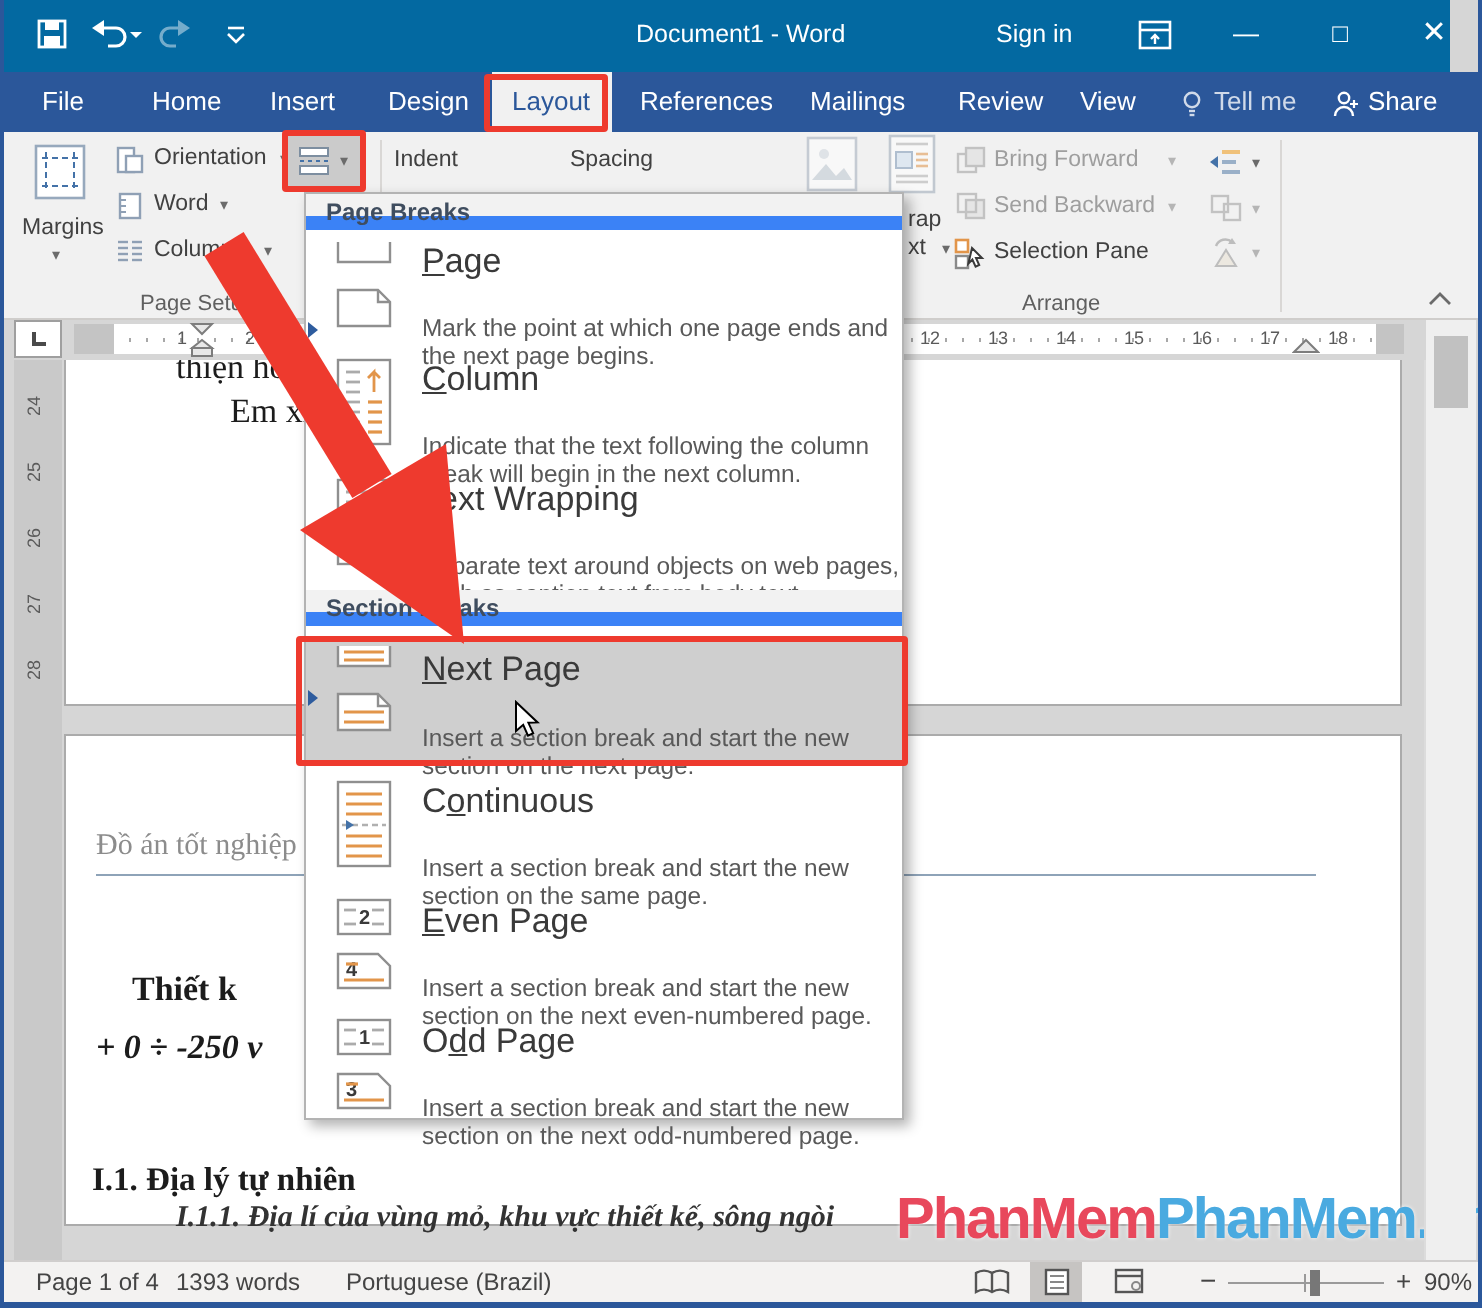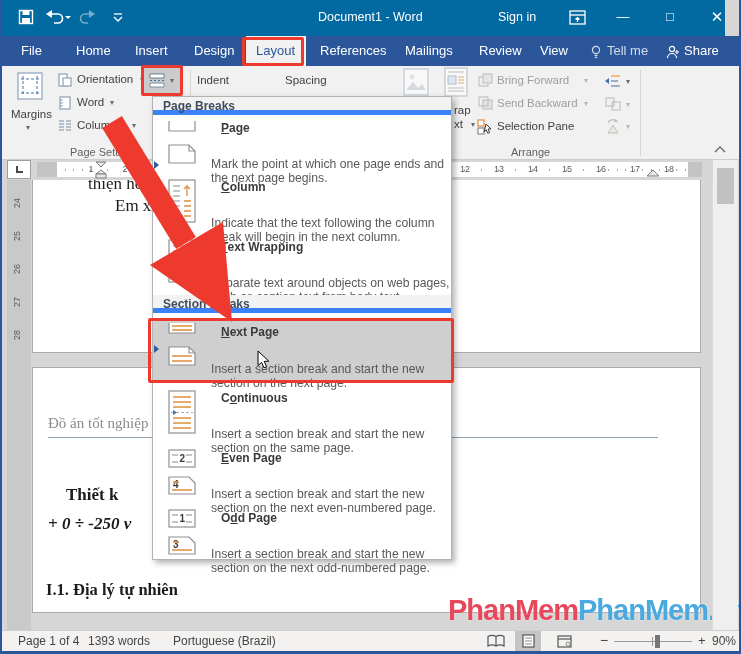--- a/index.html
+++ b/index.html
@@ -37,25 +37,25 @@
   .rnum { position:absolute; top:4px; font-size:9px; color:#5a5a5a; transform:translateX(-50%); }
   .vnum { position:absolute; left:5px; font-size:9px; color:#5a5a5a; transform:rotate(-90deg); }
   
   #canvas { left:0; top:180px; width:741px; height:450px; background:#d6d6d6; z-index:1; }
   #vruler { position:absolute; left:7px; top:0; width:24px; height:450px; background:#c9c9c9; }
   .page { position:absolute; left:33px; width:667px; background:#fff; box-shadow:0 0 0 1px #ababab; }
   .serif { font-family:"Liberation Serif", serif; color:#1c1c1c; }
   
   #menu { left:152px; top:96px; width:300px; height:464px; background:#fff; border:1px solid #b3b3b3;
           box-shadow:3px 3px 6px rgba(0,0,0,.3); z-index:20; }
-  .mhead { position:absolute; left:0; width:100%; height:18px; background:#f2f2f2; border-bottom:5px solid #3b82f6;
+  .mhead { position:absolute; left:0; width:100%; height:18px; background:#f2f2f2; border-bottom:7px solid #3b82f6;
            font-size:12px; font-weight:bold; color:#3f4d5f; padding:2px 0 0 10px; }
   .mi { position:absolute; left:0; width:100%; height:58px; }
   .mi-icon { position:absolute; left:11px; top:2px; }
-  .mi-t { position:absolute; left:68px; top:4px; font-size:12px; font-weight:bold; color:#3a3a3a; }
+  .mi-t { position:absolute; left:58px; top:4px; font-size:17px; font-weight:normal; color:#3a3a3a; }
   .mi-d { position:absolute; left:58px; top:19px; width:240px; font-size:12.2px; line-height:13.6px; color:#595959;margin-top:22px; }
   .u { text-decoration:underline; }
   .bluemark { position:absolute; left:1px; width:0; height:0; border-left:5px solid #2e5c9e; border-top:4px solid transparent; border-bottom:4px solid transparent; }
   #mi-nextpage { background:#cfcfcf; height:64px; }
   
   .pgfill { fill:#fff; stroke:#8f8f8f; stroke-width:1.2; }
   .gline { stroke:#ababab; stroke-width:1.4; }
   .oline { stroke:#e2954a; stroke-width:1.6; }
   .numtxt { font:bold 10px "Liberation Sans", sans-serif; fill:#3a3a3a; }
   
@@ -286,20 +286,21 @@
       <div class="serif" style="position:absolute; left:82px; top:16px; font-size:17px">Em xin</div>
     </div>
 
     <div class="page" style="top:188px; height:244px">
       <div style="position:absolute; left:15px; top:46px; width:610px; height:24px; border-bottom:1px solid #8ea3b8">
         <span class="serif" style="color:#8c8c8c; font-size:15px">Đồ án tốt nghiệp</span>
       </div>
       <div class="serif" style="position:absolute; left:33px; top:117px; font-size:17px; font-weight:bold">Thiết k</div>
       <div class="serif" style="position:absolute; left:15px; top:146px; font-size:17px; font-weight:bold; font-style:italic">+ 0 ÷ -250 v</div>
       <div class="serif" style="position:absolute; left:13px; top:212px; font-size:16.5px; font-weight:bold">I.1. Địa lý tự nhiên</div>
+      <div class="serif" style="position:absolute; left:55px; top:233px; font-size:15px; font-weight:bold; font-style:italic; color:#333">I.1.1. Địa lí của vùng mỏ, khu vực thiết kế, sông ngòi</div>
     </div>
 
     <div id="watermark"><span style="color:#e8485c">PhanMem</span><span style="color:#4aaae0">PhanMem.vn</span></div>
   </div>
 
   <div id="rulerrow" class="abs">
     <div id="tabselector">
         <i></i>
       </div>
     <div class="rseg" style="left:37px; width:20px; background:#c4c4c4"></div>

